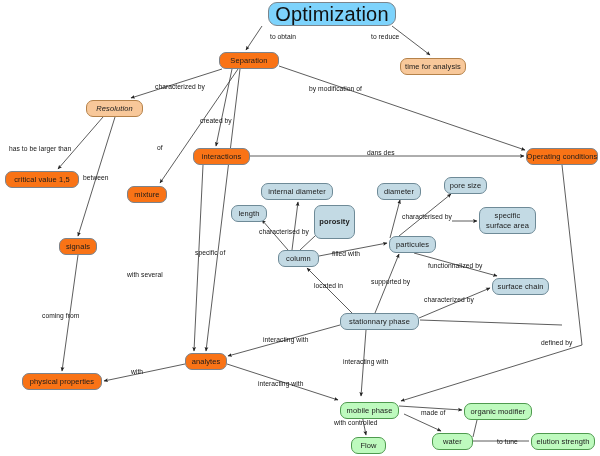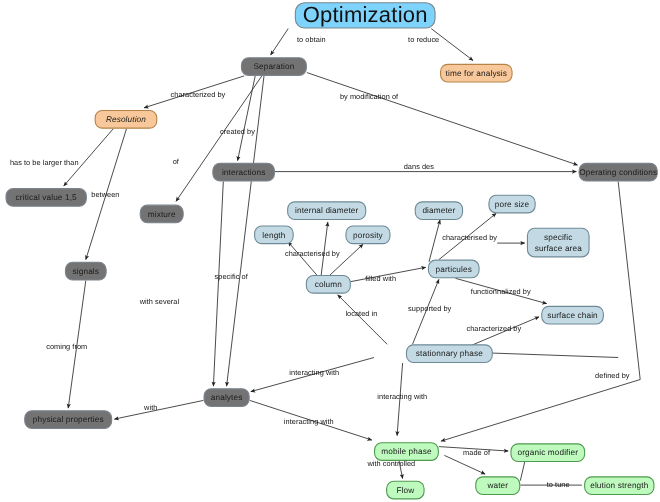--- a/index.html
+++ b/index.html
@@ -33,21 +33,21 @@
     border: 1px solid #6b7480;
     border-radius: 7px;
     font-size: 7.5px;
     line-height: 1.25;
     color: #1b1b1b;
     white-space: pre;
     letter-spacing: 0.1px;
     padding: 1px 3px;
   }
   .node.grey {
-    background: #737373;
+    background: #f97316;
     border-color: #7b838c;
   }
   .node.blue {
     background: #c3dae4;
     border-color: #6e8a97;
   }
   .node.orange {
     background: #f8c89a;
     border-color: #b5824a;
   }
@@ -128,29 +128,29 @@
       <div class="node orange" style="left: 86px; top: 100px; width: 57px; height: 17px; font-style: italic;">Resolution</div>
       <div class="node grey" style="left: 5px; top: 171px; width: 74px; height: 17px;">critical value 1,5</div>
       <div class="node grey" style="left: 193px; top: 148px; width: 57px; height: 17px;">interactions</div>
       <div class="node grey" style="left: 526px; top: 148px; width: 72px; height: 17px;">Operating conditions</div>
       <div class="node grey" style="left: 127px; top: 186px; width: 40px; height: 17px;">mixture</div>
       <div class="node grey" style="left: 59px; top: 238px; width: 38px; height: 17px;">signals</div>
       <div class="node grey" style="left: 22px; top: 373px; width: 80px; height: 17px;">physical properties</div>
       <div class="node grey" style="left: 185px; top: 353px; width: 42px; height: 17px;">analytes</div>
       <div class="node blue" style="left: 261px; top: 183px; width: 72px; height: 17px;">internal diameter</div>
       <div class="node blue" style="left: 231px; top: 205px; width: 36px; height: 17px;">length</div>
-      <div class="node blue" style="left: 314px; top: 205px; width: 41px; height: 17px;">porosity</div>
+      <div class="node blue" style="left: 314px; top: 205px; width: 41px; height: 34px; font-weight: bold;">porosity</div>
       <div class="node blue" style="left: 278px; top: 250px; width: 41px; height: 17px;">column</div>
       <div class="node blue" style="left: 377px; top: 183px; width: 44px; height: 17px;">diameter</div>
       <div class="node blue" style="left: 444px; top: 177px; width: 43px; height: 17px;">pore size</div>
       <div class="node blue" style="left: 479px; top: 207px; width: 57px; height: 27px;">specific
 surface area</div>
       <div class="node blue" style="left: 389px; top: 236px; width: 47px; height: 17px;">particules</div>
       <div class="node blue" style="left: 492px; top: 278px; width: 57px; height: 17px;">surface chain</div>
-      <div class="node blue" style="left: 340px; top: 313px; width: 79px; height: 17px; margin-left: 29px;">stationnary phase</div>
+      <div class="node blue" style="left: 340px; top: 313px; width: 79px; height: 17px;">stationnary phase</div>
       <div class="node green" style="left: 340px; top: 402px; width: 59px; height: 17px;">mobile phase</div>
       <div class="node green" style="left: 351px; top: 437px; width: 35px; height: 17px;">Flow</div>
       <div class="node green" style="left: 464px; top: 403px; width: 68px; height: 17px;">organic modifier</div>
       <div class="node green" style="left: 432px; top: 433px; width: 41px; height: 17px;">water</div>
       <div class="node green" style="left: 531px; top: 433px; width: 64px; height: 17px;">elution strength</div>
     </div>
   <div id="labels-group">
       <div class="edge-label" style="left: 270px; top: 34px;">to obtain</div>
       <div class="edge-label" style="left: 371px; top: 34px;">to reduce</div>
       <div class="edge-label" style="left: 155px; top: 84px;">characterized by</div>

